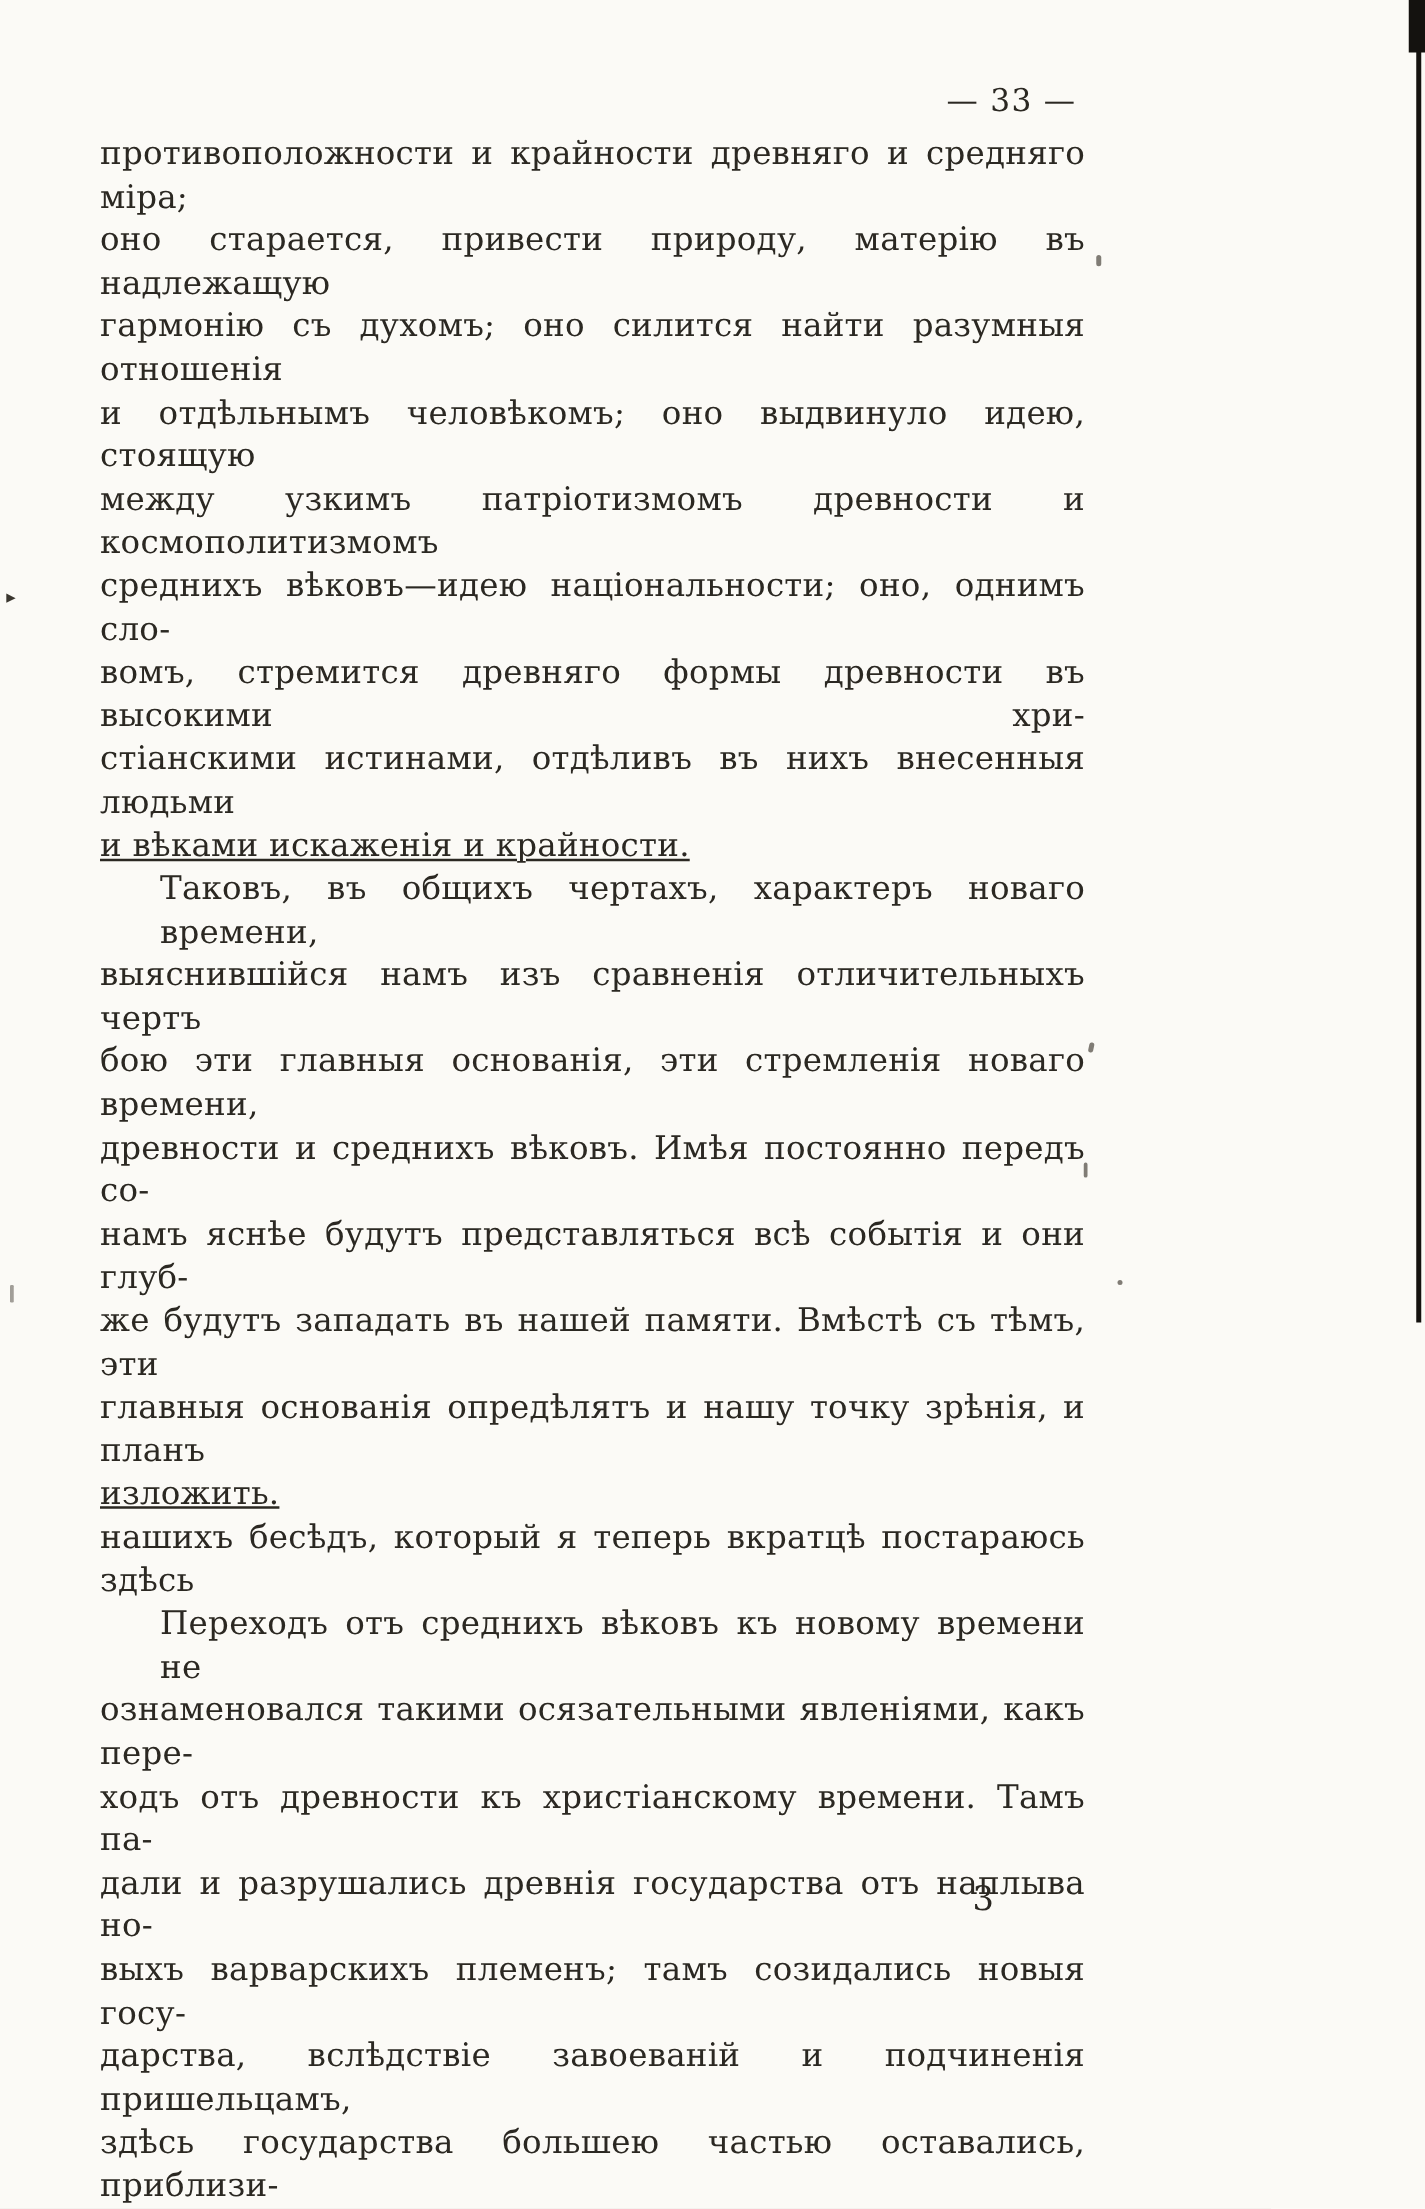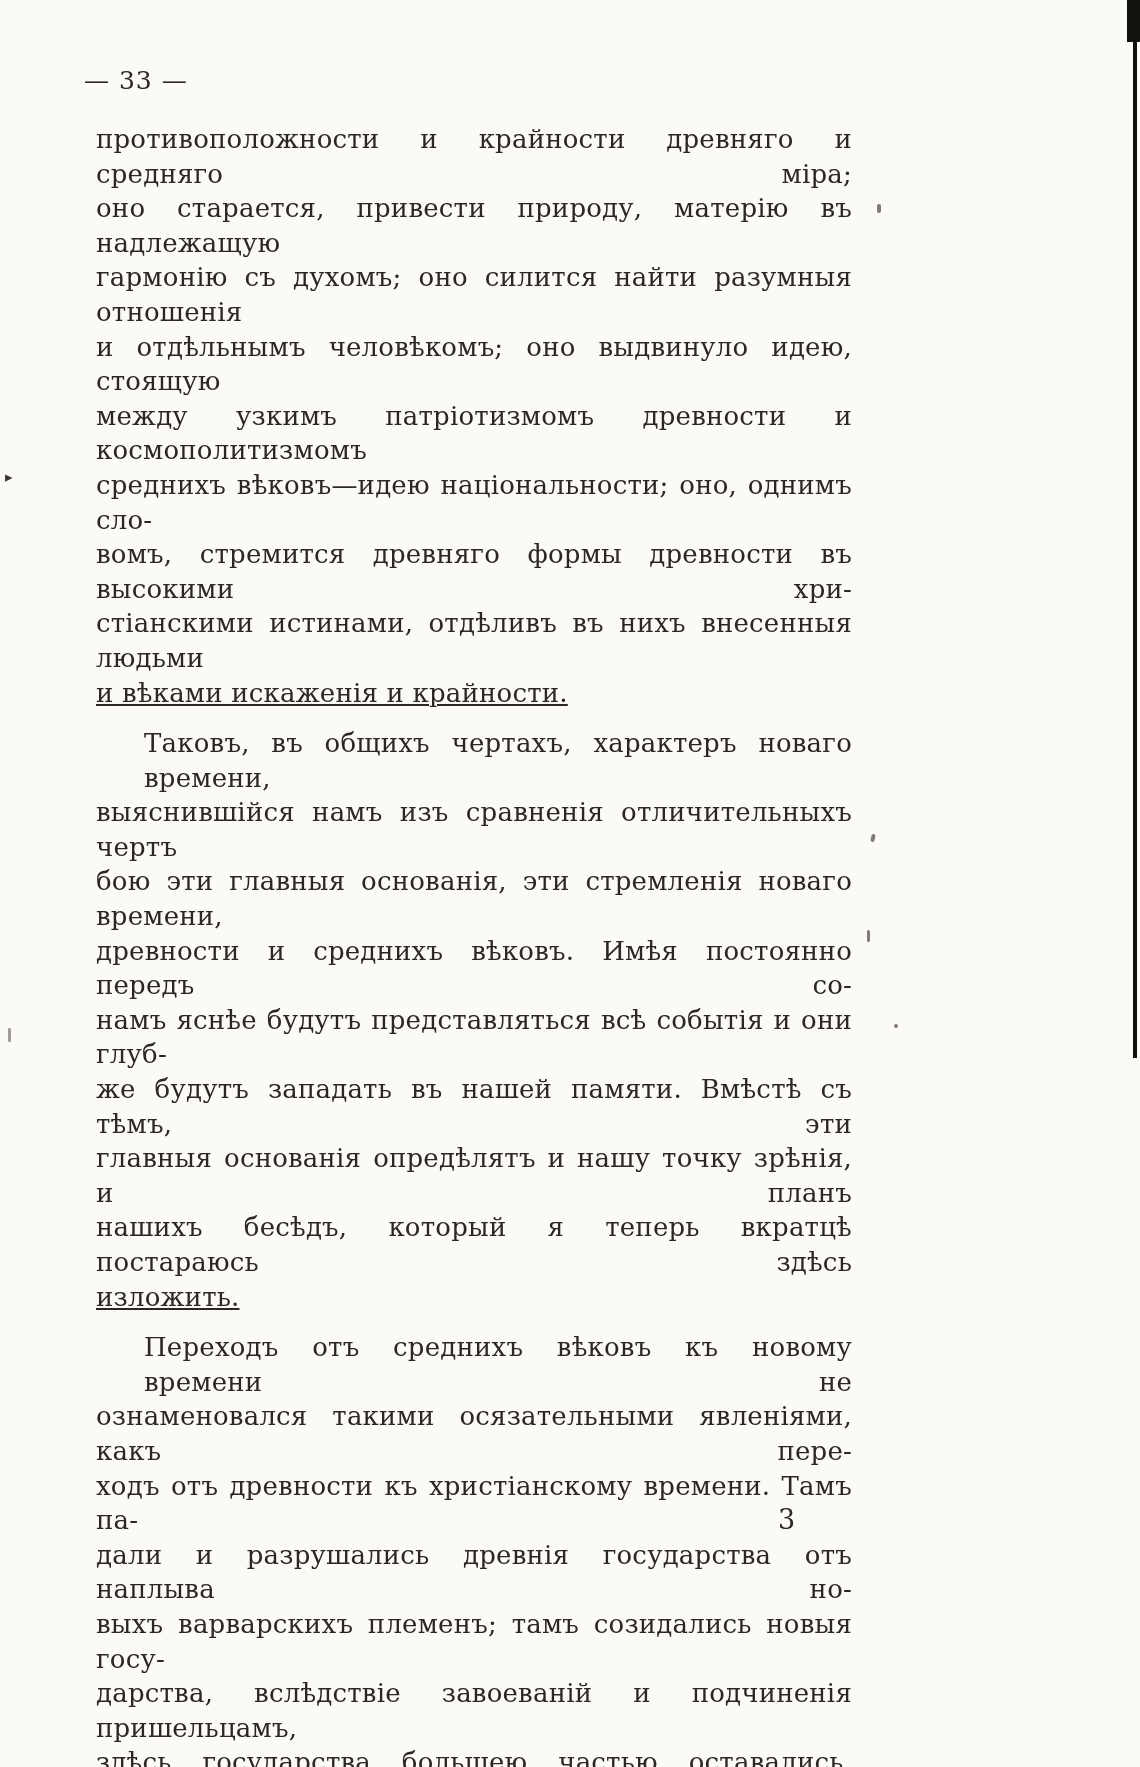--- a/index.html
+++ b/index.html
@@ -50,37 +50,37 @@
   }
   .speck.s1 { left: 877px; top: 204px; width: 4px; height: 9px; border-radius: 2px; }
   .speck.s2 { left: 871px; top: 834px; width: 4px; height: 8px; border-radius: 2px; transform: rotate(12deg); }
   .speck.s3 { left: 867px; top: 930px; width: 3px; height: 12px; border-radius: 2px; }
   .speck.s4 { left: 8px;   top: 1028px; width: 3px; height: 14px; border-radius: 1px; opacity: .55; }
   .speck.s5 { left: 894px; top: 1024px; width: 4px; height: 4px; }
 
   .header-number {
     position: absolute;
     top: 66px;
-    left: 84px;
+    left: 73px;
     width: 788px;
-    text-align: left;
+    text-align: right;
     font-size: 25px;
     letter-spacing: 1px;
   }
   .text-block {
     position: absolute;
     top: 106px;
     left: 80px;
     width: 788px;
     font-size: 26px;
     line-height: 34.6px;
     font-weight: 500;
     letter-spacing: 0.2px;
   }
-  .paragraph { margin: 16px; }
+  .paragraph { margin: 0; }
   .line {
     text-align: justify;
     text-align-last: justify;
     white-space: normal;
   }
   .line.last {
     text-align-last: left;
     text-decoration: underline;
   }
   .line.indent {
@@ -123,22 +123,22 @@
         <div class="line last">и вѣками искаженія и крайности.</div>
       </div>
       <div class="paragraph">
         <div class="line indent">Таковъ, въ общихъ чертахъ, характеръ новаго времени,</div>
         <div class="line">выяснившійся намъ изъ сравненія отличительныхъ чертъ</div>
         <div class="line">бою эти главныя основанія, эти стремленія новаго времени,</div>
         <div class="line">древности и среднихъ вѣковъ. Имѣя постоянно передъ со-</div>
         <div class="line">намъ яснѣе будутъ представляться всѣ событія и они глуб-</div>
         <div class="line">же будутъ западать въ нашей памяти. Вмѣстѣ съ тѣмъ, эти</div>
         <div class="line">главныя основанія опредѣлятъ и нашу точку зрѣнія, и планъ</div>
+        <div class="line last">изложить.</div>
         <div class="line">нашихъ бесѣдъ, который я теперь вкратцѣ постараюсь здѣсь</div>
-        <div class="line last">изложить.</div>
       </div>
       <div class="paragraph">
         <div class="line indent">Переходъ отъ среднихъ вѣковъ къ новому времени не</div>
         <div class="line">ознаменовался такими осязательными явленіями, какъ пере-</div>
         <div class="line">ходъ отъ древности къ христіанскому времени. Тамъ па-</div>
         <div class="line">дали и разрушались древнія государства отъ наплыва но-</div>
         <div class="line">выхъ варварскихъ племенъ; тамъ созидались новыя госу-</div>
         <div class="line">дарства, вслѣдствіе завоеваній и подчиненія пришельцамъ,</div>
         <div class="line">здѣсь государства большею частью оставались, приблизи-</div>
       </div>

